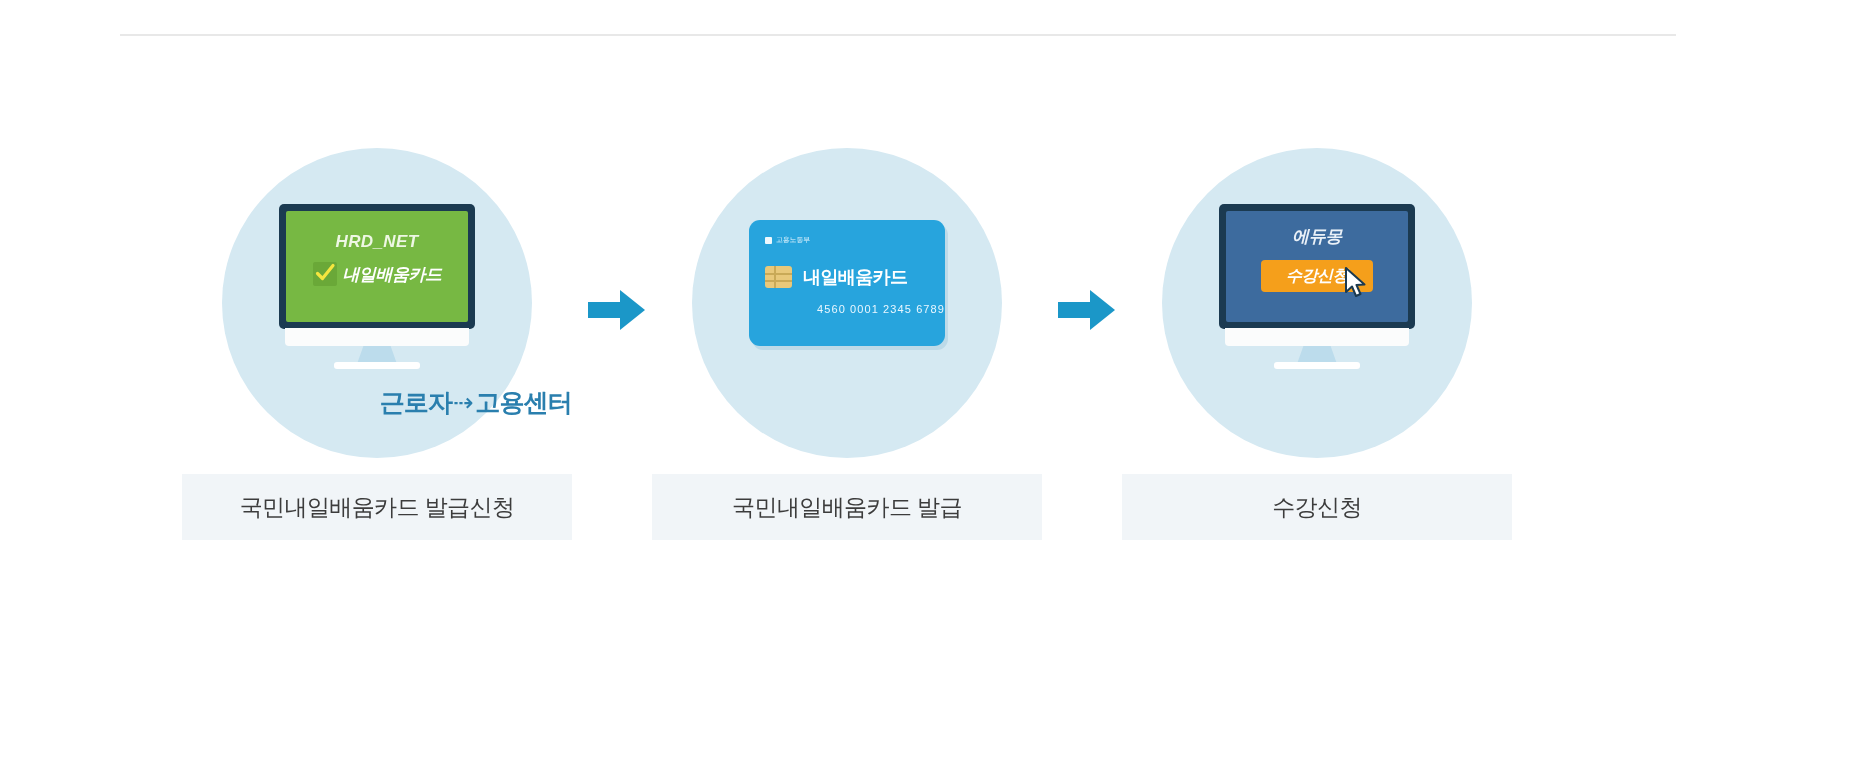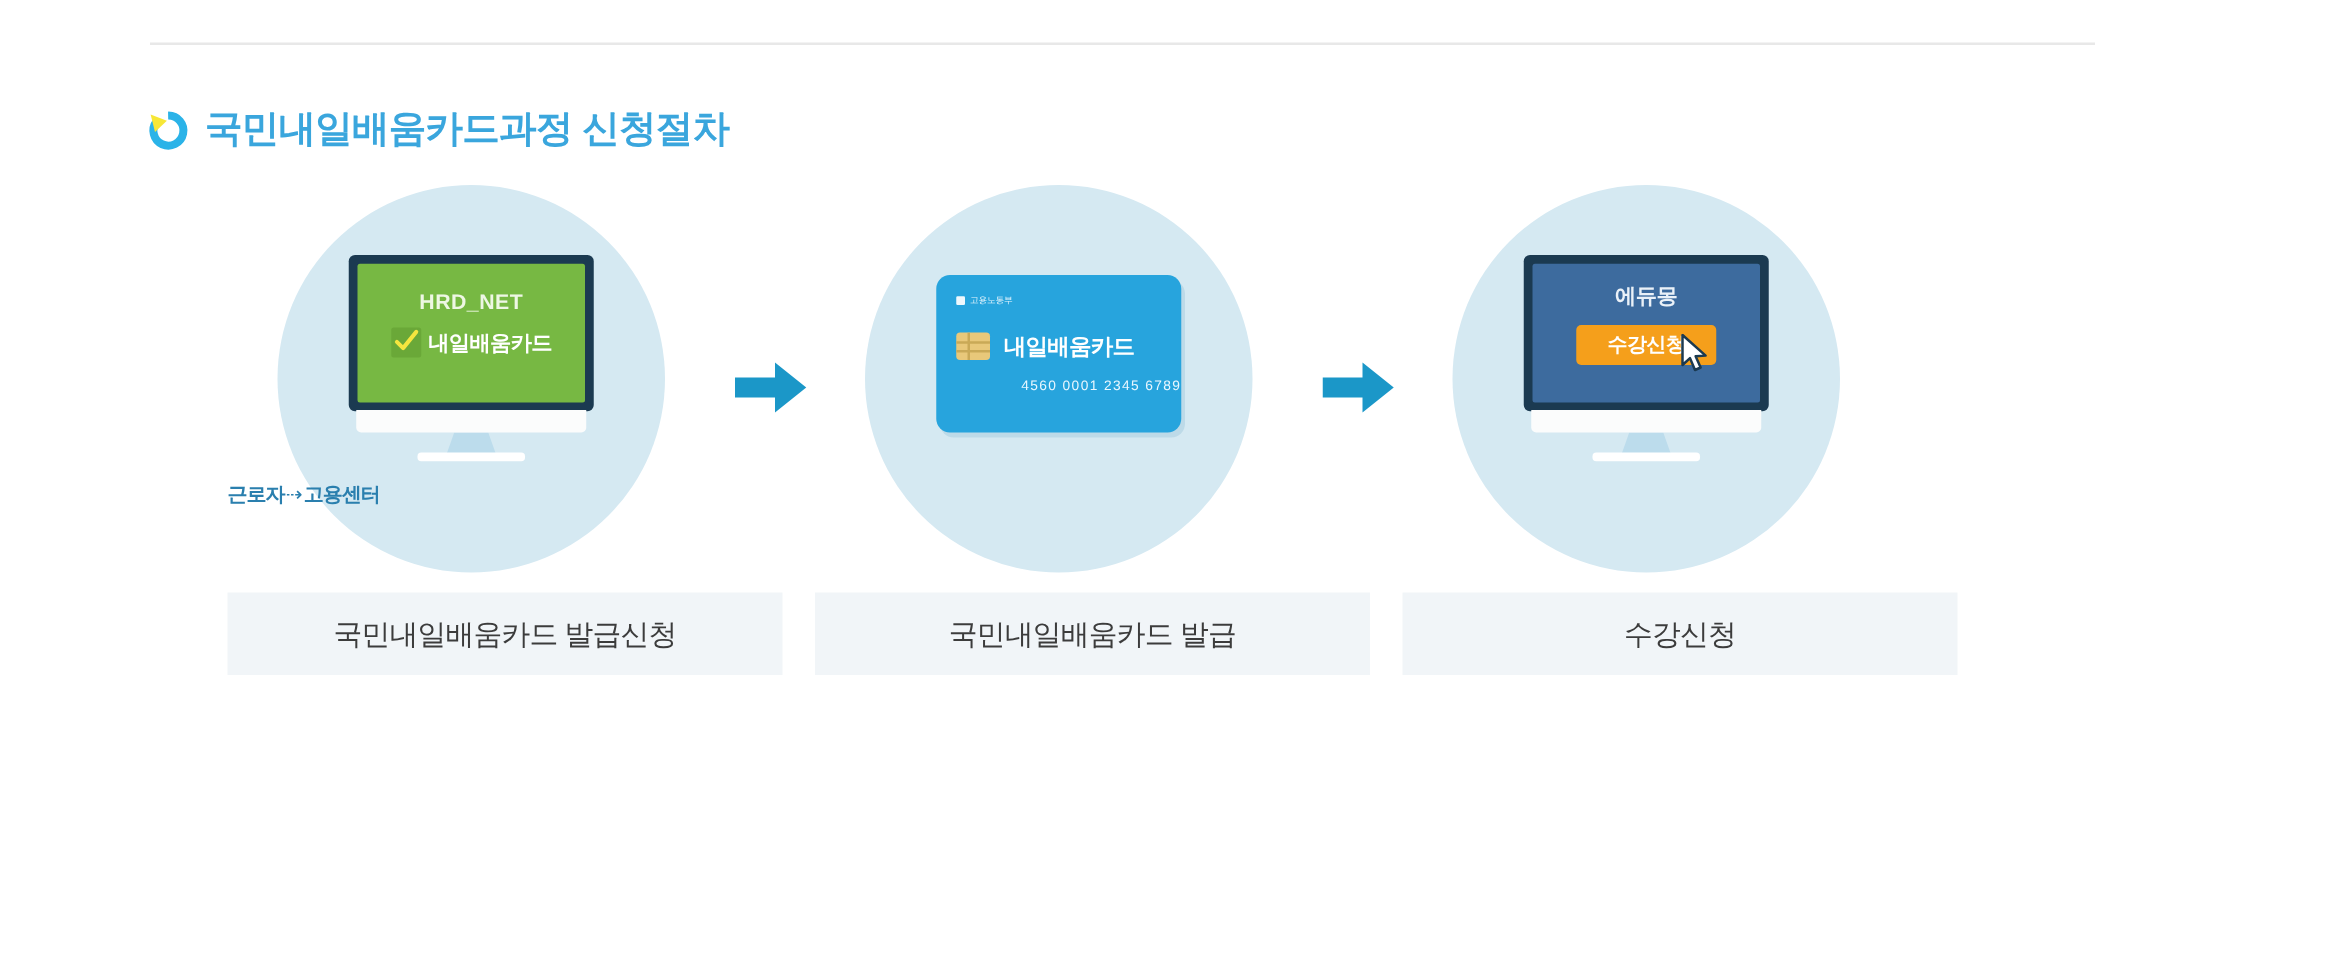--- a/index.html
+++ b/index.html
@@ -86,39 +86,39 @@
     border-radius: 50%;
     background: #d5e9f2;
   }
 
   
   .flow-caption {
     position: absolute;
     left: 0;
     top: 238px;
     width: 390px;
-    text-align: left;
-    font-size: 16px;
+    text-align: right;
+    font-size: 25px;
     font-weight: bold;
     color: #2a7fae;
     letter-spacing: -0.8px;
     white-space: nowrap;
   }
   .flow-caption .arr {
     font-weight: normal;
     letter-spacing: 0;
     padding: 0 1px;
   }
 
   
   .step-label {
     position: absolute;
     left: 0;
     top: 326px;
-    width: 444px;
+    width: 390px;
     height: 66px;
     background: #f1f5f8;
     display: flex;
     align-items: center;
     justify-content: center;
     font-size: 23px;
     color: #3c3c3c;
     letter-spacing: -0.6px;
     white-space: nowrap;
   }
@@ -151,20 +151,21 @@
     background: #1b3a51;
     border-radius: 5px;
     padding: 7px;
   }
   .monitor .screen {
     width: 100%;
     height: 100%;
     border-radius: 2px;
     position: relative;
     overflow: hidden;
+    font-style: italic;
   }
   .monitor .neck-base {
     position: absolute;
     left: 6px;
     top: 124px;
     width: 184px;
     height: 18px;
     background: #fbfcfc;
     border-radius: 0 0 4px 4px;
   }
@@ -351,30 +352,20 @@
     white-space: nowrap;
   }
 </style>
 </head>
 <body>
 
 <div class="page">
 
   <div class="top-divider"></div>
 
-  <div class="heading">
-    <span class="heading-icon">
-      <svg width="33" height="33" viewBox="0 0 33 33">
-        <path d="M16.5 4.5 A12 12 0 1 1 7.2 9.2" fill="none" stroke="#2bb3e8" stroke-width="6.4" stroke-linecap="butt"></path>
-        <circle cx="16.5" cy="16.5" r="4.4" fill="#ffffff"></circle>
-        <path d="M2.5 3.5 L15.5 8.5 L6.0 17.5 Z" fill="#f7e736"></path>
-      </svg>
-    </span>
-    <span class="heading-title">국민내일배움카드과정 신청절차</span>
-  </div>
 
   <div class="steps">
 
     <div class="step step-1">
       <div class="circle"></div>
 
       <div class="monitor">
         <div class="bezel">
           <div class="screen screen-green">
             <div class="scr1-title">HRD_NET</div>

